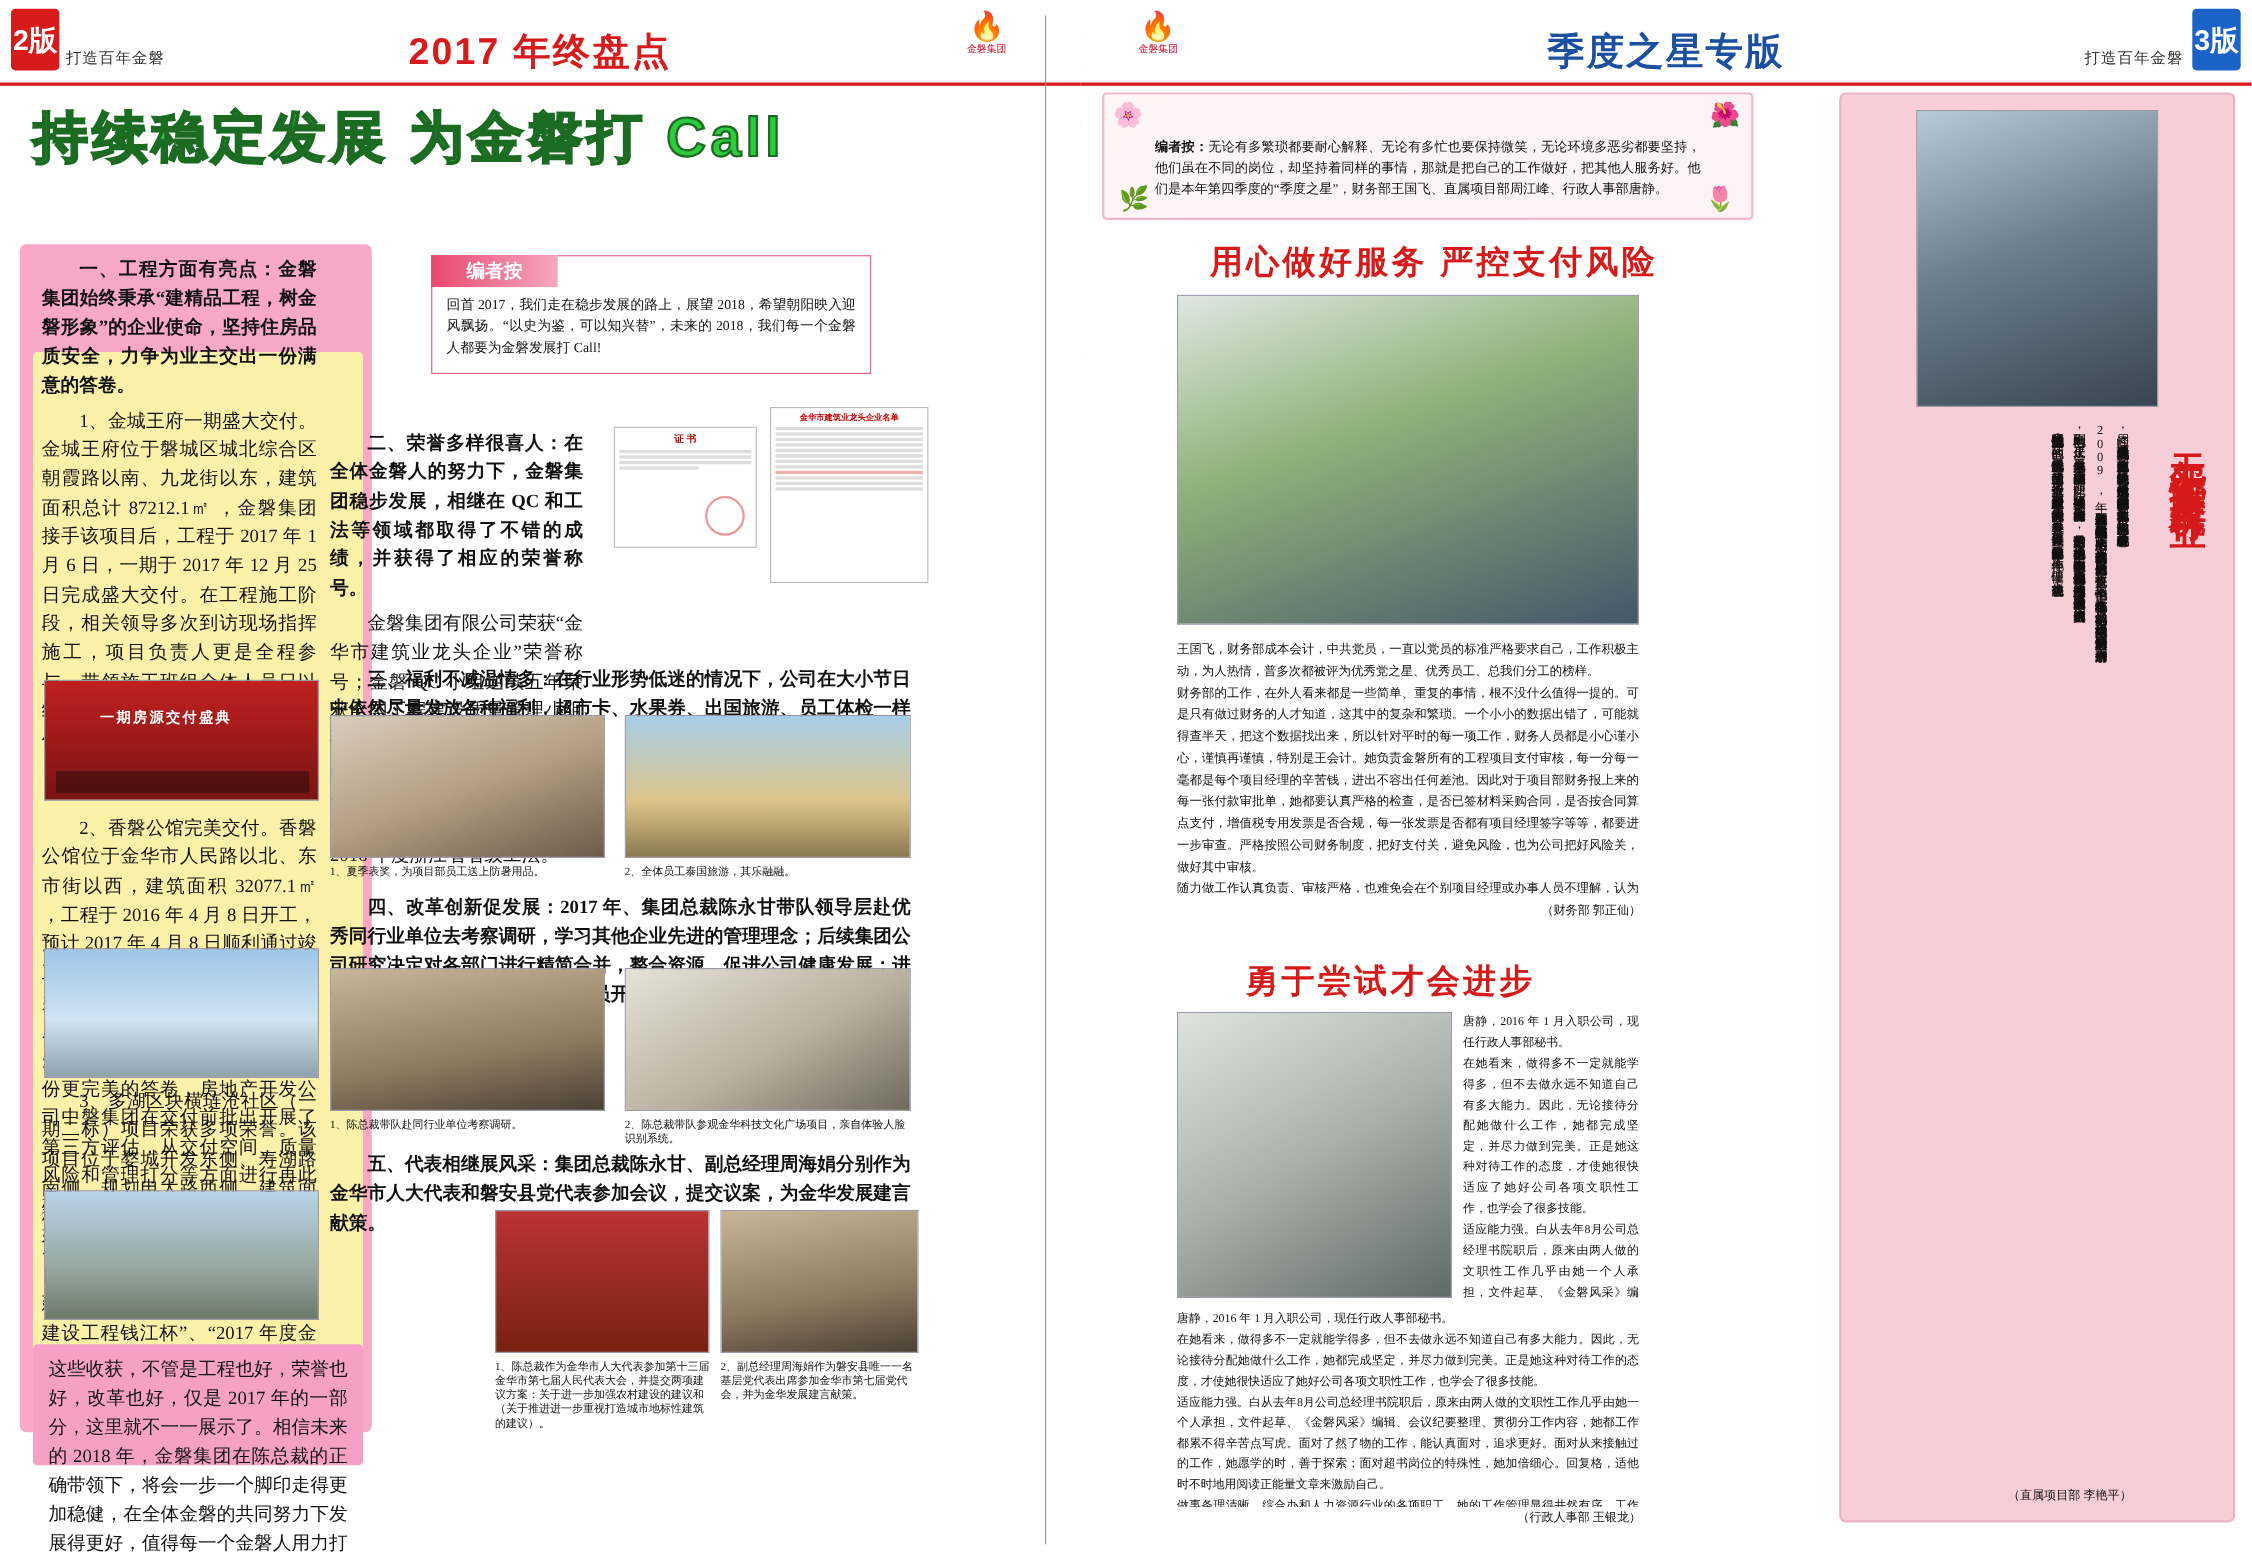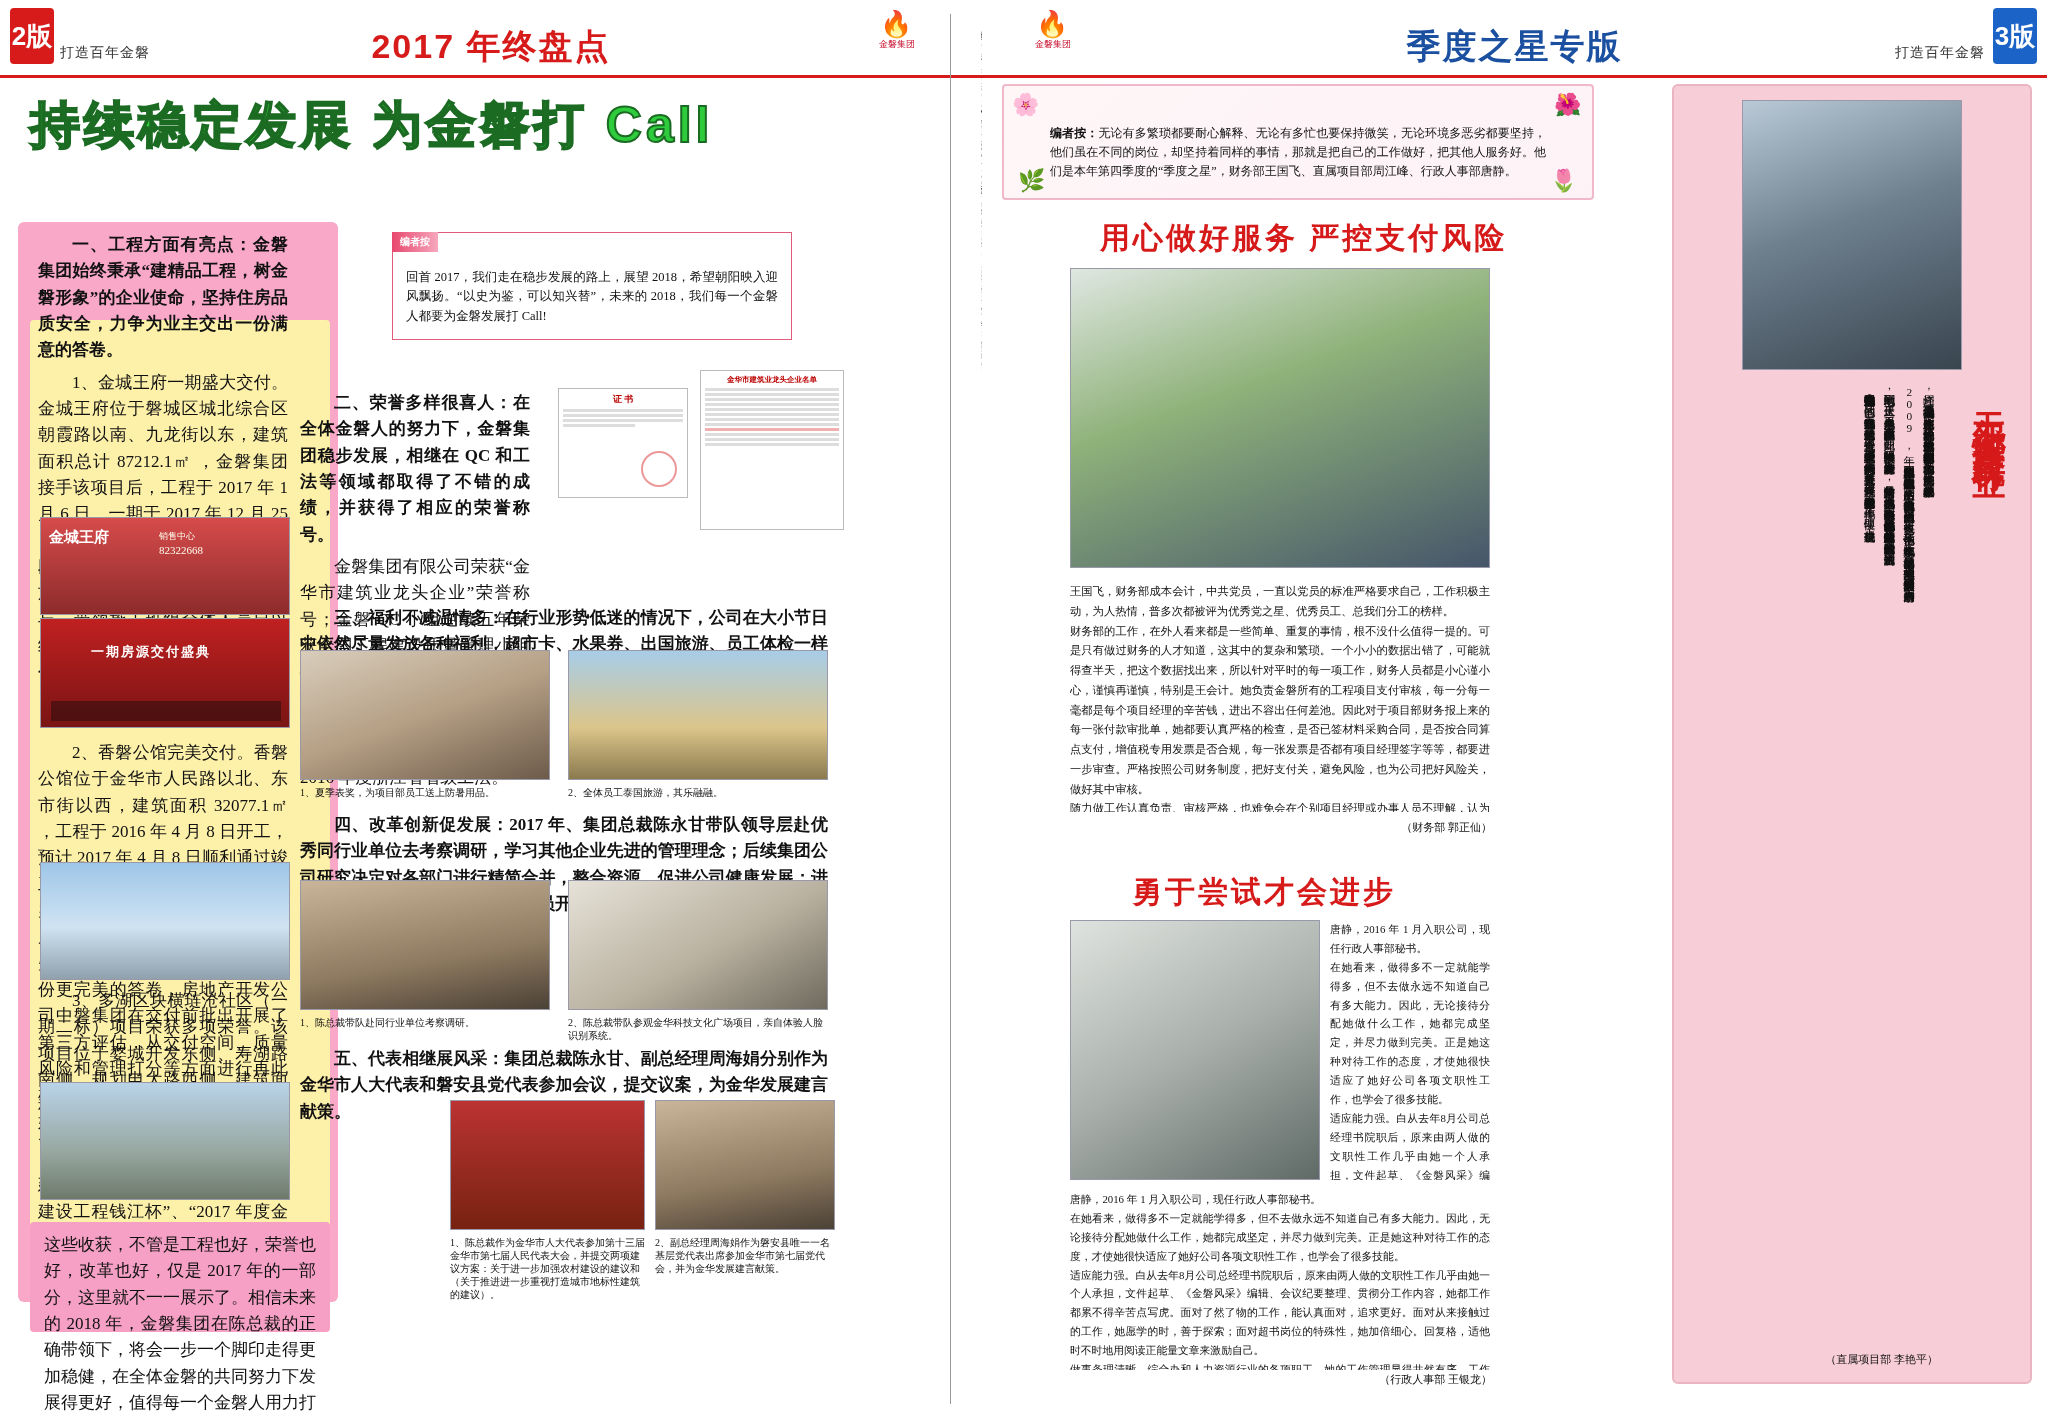--- a/index.html
+++ b/index.html
@@ -65,21 +65,21 @@
   .yellow-panel { position:absolute; background:#fdf0a9; border-radius:4px; }
 
   .col-text { font-size:17px; line-height:1.55; color:#111; text-align:justify; }
   .col-text p { margin:0 0 6px 0; text-indent:2em; }
 
   .editor-note-box {
     position:absolute; border:1px solid #e05b7a; background:#fff;
   }
   .editor-note-title {
     position:absolute; background:linear-gradient(90deg,#e8486e,#f6a8bd);
-    color:#fff; font-size:10px; font-weight:bold; padding:3px 8px;
+    color:#fff; font-size:17px; font-weight:bold; padding:3px 32px;
     font-family:"Liberation Sans", sans-serif;
   }
 
   .photo {
     position:absolute; background:#bcc6cf; overflow:hidden;
     border:1px solid #99a;
   }
   .photo-cap {
     position:absolute; font-size:10px; color:#111; line-height:1.3;
   }
@@ -159,25 +159,20 @@
     <div class="headline-main">持续稳定发展   为金磐打 Call</div>
 
     <div class="pink-panel" style="left:18px; top:222px; width:320px; height:1080px; background:#f9a8c8;"></div>
     <div class="yellow-panel" style="left:30px; top:320px; width:300px; height:960px;"></div>
 
     <div style="position:absolute; left:38px; top:232px; width:250px;" class="col-text">
       <p class="sec-head">一、工程方面有亮点：金磐集团始终秉承“建精品工程，树金磐形象”的企业使命，坚持住房品质安全，力争为业主交出一份满意的答卷。</p>
       <p>1、金城王府一期盛大交付。金城王府位于磐城区城北综合区朝霞路以南、九龙街以东，建筑面积总计 87212.1㎡ ，金磐集团接手该项目后，工程于 2017 年 1 月 6 日，一期于 2017 年 12 月 25 日完成盛大交付。在工程施工阶段，相关领导多次到访现场指挥施工，项目负责人更是全程参与，带领施工班组全体人员日以继夜赶工期，终于顺利完成交付。</p>
     </div>
 
-    <div class="photo ph-red" style="left:40px; top:517px; width:250px; height:98px;">
-      <div style="position:absolute; left:8px; top:10px; color:#fff; font-size:15px; font-weight:bold;">金城王府</div>
-      <div style="position:absolute; left:118px; top:12px; color:#ffe; font-size:9px;">销售中心</div>
-      <div style="position:absolute; left:118px; top:26px; color:#ffe; font-size:11px;">82322668</div>
-    </div>
 
     <div class="photo ph-red" style="left:40px; top:618px; width:250px; height:110px; background:linear-gradient(180deg,#c02020 0%,#7a1414 100%);">
       <div style="position:absolute; left:50px; top:24px; color:#fff; font-size:13px; font-weight:bold; letter-spacing:2px;">一期房源交付盛典</div>
       <div style="position:absolute; left:10px; bottom:6px; height:20px; width:230px; background:rgba(20,10,10,.45);"></div>
     </div>
 
     <div style="position:absolute; left:38px; top:740px; width:250px;" class="col-text">
       <p>2、香磐公馆完美交付。香磐公馆位于金华市人民路以北、东市街以西，建筑面积 32077.1㎡ ，工程于 2016 年 4 月 8 日开工，预计 2017 年 4 月 8 日顺利通过竣工验收，该项目于 2016 年 9 月举办了现场会，荣获了金华市建设局颁发的“第三季度安全文明施工先进工地”的荣誉。为了给业主一份更完美的答卷，房地产开发公司中磐集团在交付前批出开展了第三方评估，从交付空间、质量风险和管理打分等方面进行再此检查评估，保证了交付零投诉的好评。</p>
     </div>
 

